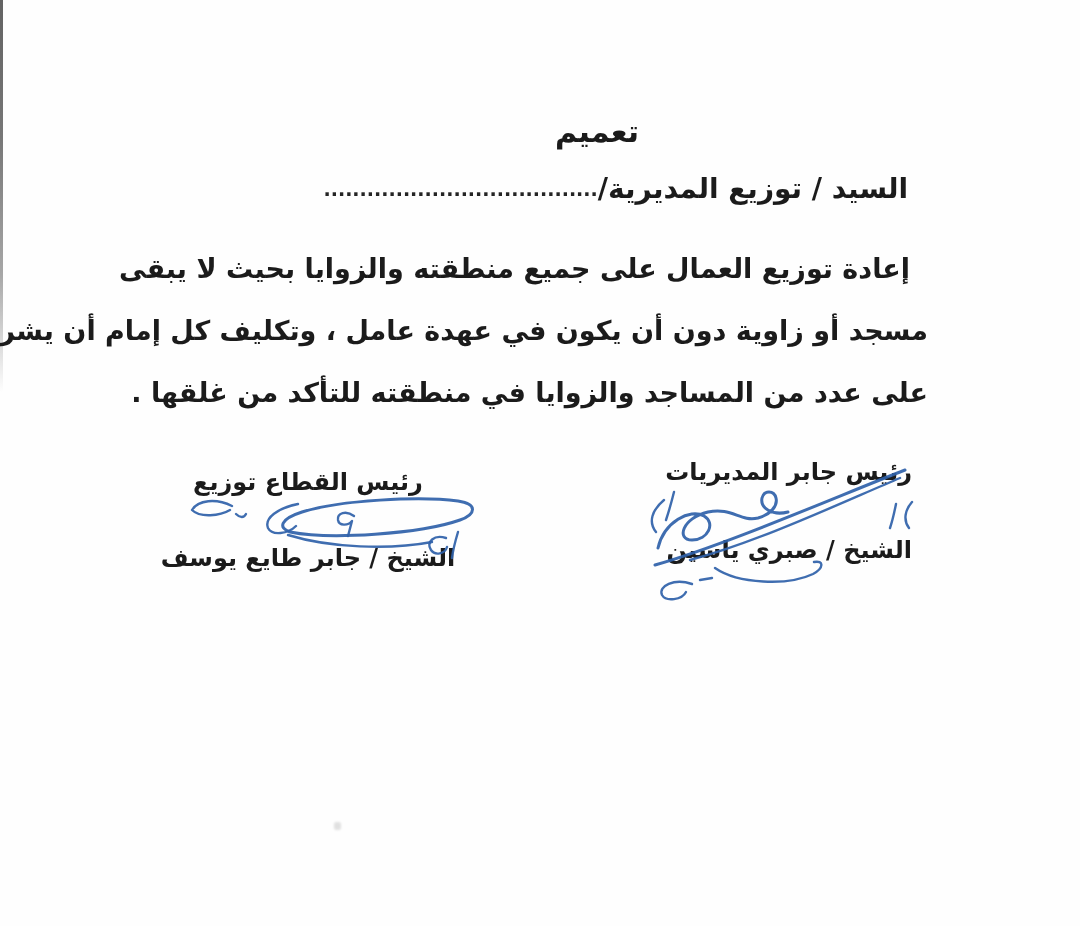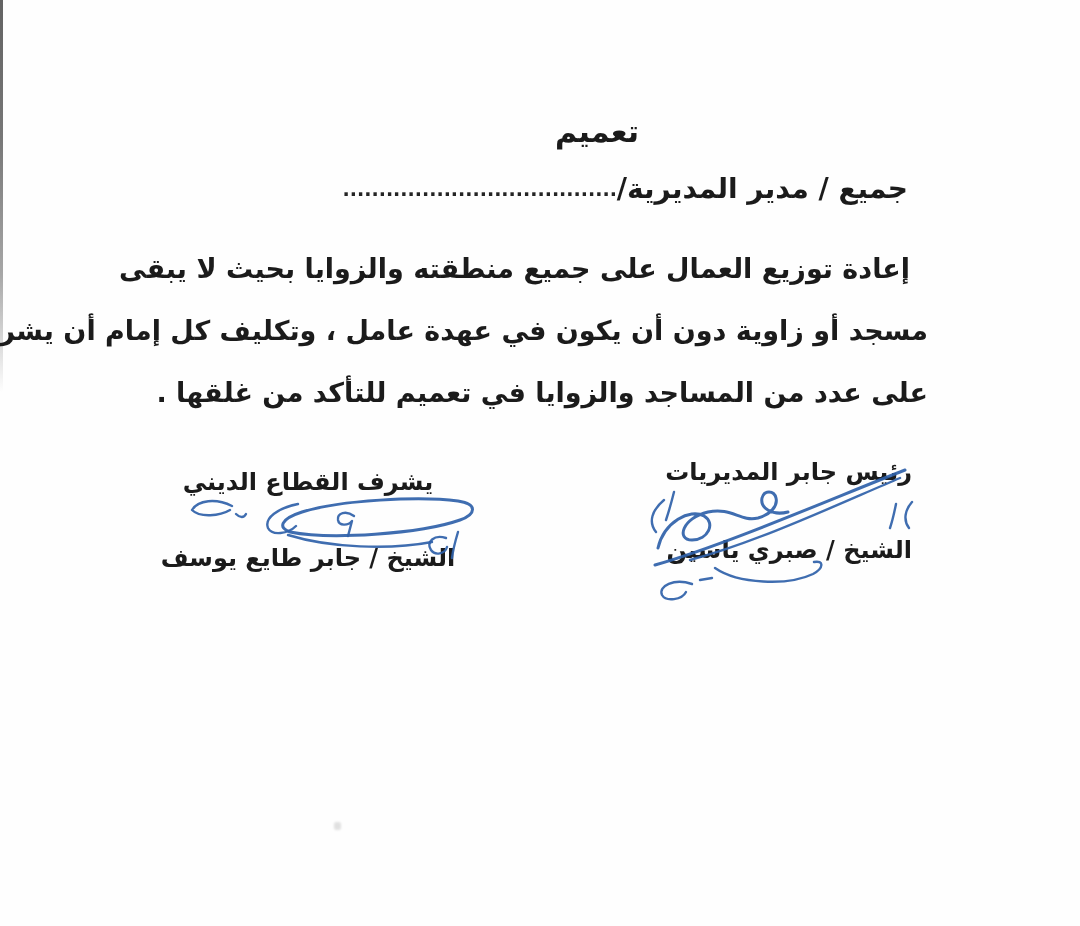--- a/index.html
+++ b/index.html
@@ -75,35 +75,35 @@
 </head>
 <body>
 
 <div class="page">
 
   <div class="edge-line"></div>
   <div class="speck"></div>
 
   <h1 class="doc-title">تعميم</h1>
 
-  <div class="addressee"><span>جميع / مدير المديرية/</span><span class="dots">......................................</span></div>
+  <div class="addressee"><span>السيد / توزيع المديرية/</span><span class="dots">......................................</span></div>
 
   <div class="body-text">
     <div class="line first">إعادة توزيع العمال على جميع منطقته والزوايا بحيث لا يبقى</div>
     <div class="line">مسجد أو زاوية دون أن يكون في عهدة عامل ، وتكليف كل إمام أن يشرف</div>
-    <div class="line">على عدد من المساجد والزوايا في تعميم للتأكد من غلقها .</div>
+    <div class="line">على عدد من المساجد والزوايا في منطقته للتأكد من غلقها .</div>
   </div>
 
   <div class="sig-block sig-right">
     <div class="sig-title">رئيس جابر المديريات</div>
     <div class="sig-name">الشيخ / صبري ياسين</div>
   </div>
 
   <div class="sig-block sig-left">
-    <div class="sig-title">يشرف القطاع الديني</div>
+    <div class="sig-title">رئيس القطاع توزيع</div>
     <div class="sig-name">الشيخ / جابر طايع يوسف</div>
   </div>
 
   <svg class="ink ink-right" viewBox="0 0 300 155" aria-hidden="true">
     <path d="M 36,48 C 24,58 20,70 28,80"></path>
     <path d="M 46,40 C 43,52 40,62 38,68"></path>
     <path class="thick" d="M 30,96 C 36,70 62,56 76,64 C 88,71 80,88 64,88 C 48,88 54,66 80,60 C 104,55 112,70 130,66 C 142,63 150,54 148,46 C 146,38 136,38 134,46 C 132,56 144,64 160,60"></path>
     <path class="thick" d="M 27,113 C 100,92 210,44 277,18"></path>
     <path d="M 62,108 C 130,90 215,50 272,26"></path>
     <path d="M 87,116 C 110,132 160,134 185,122 C 196,116 196,108 186,110"></path>

